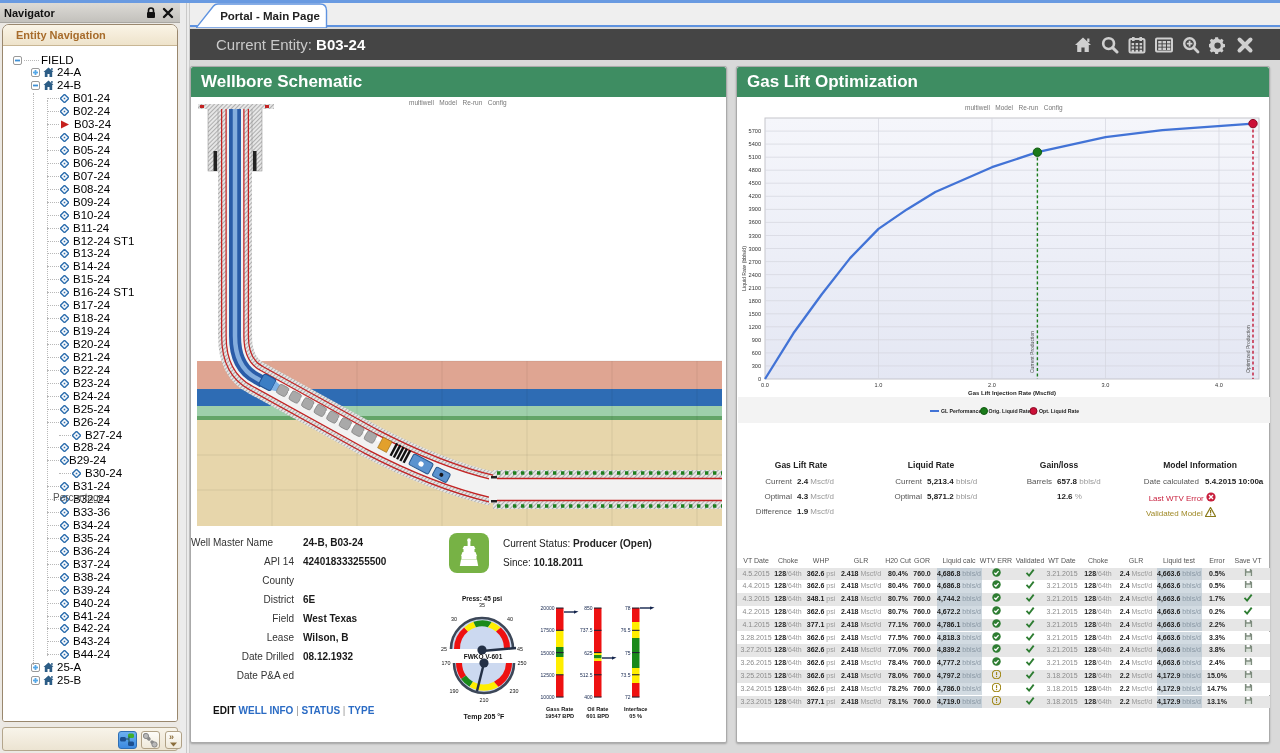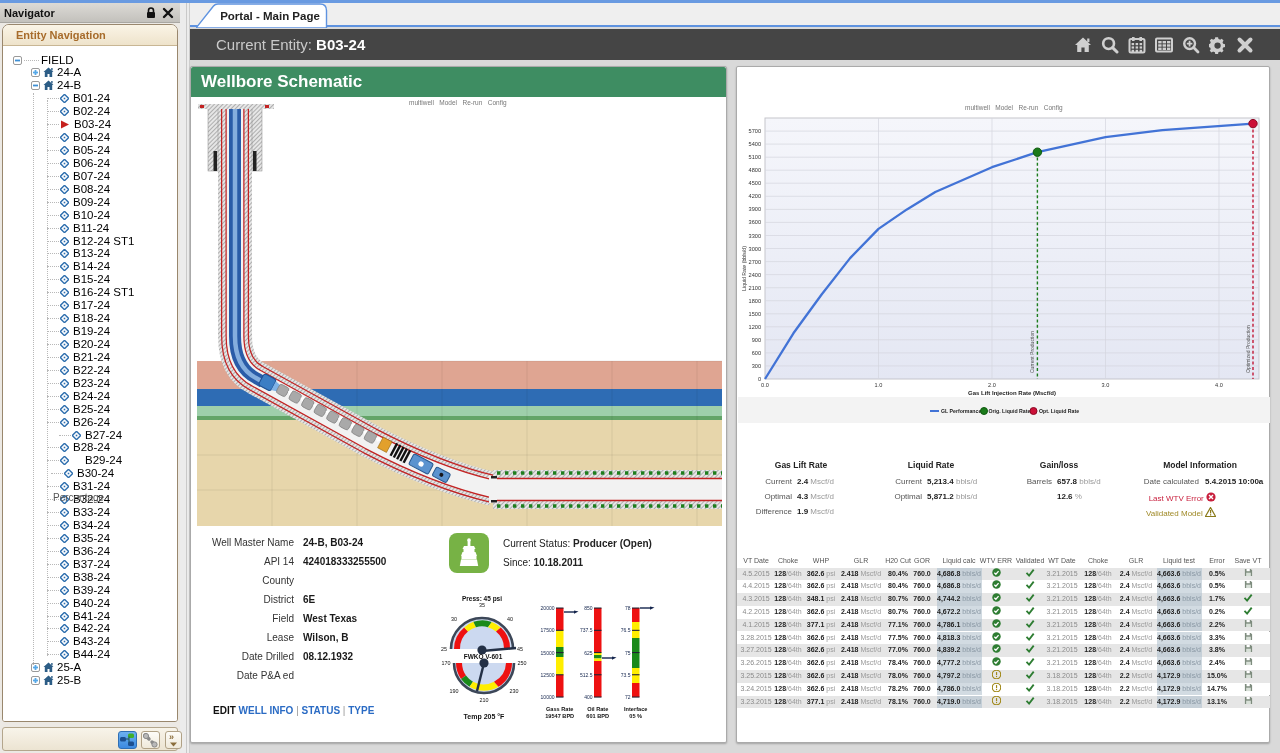--- a/index.html
+++ b/index.html
@@ -172,37 +172,37 @@
             <path d="M4.5 0.3L8.7 4.5L4.5 8.7L0.3 4.5z" fill="#fff" stroke="#2f6fae" stroke-width="1.4"></path>
             <rect x="3.7" y="3.7" width="1.6" height="1.6" fill="#2f6fae"></rect>
           </svg><span class="lbl" style="margin-left:4px">B27-24</span></div>
 <div class="ti" style="left:0;top:394.4px;width:174px"><i style="position:absolute;left:44px;top:6px;width:12px;border-top:1px dotted #b8b8b8"></i><svg class="tico" style="margin-left:57px;margin-top:2px" width="9" height="9" viewBox="0 0 9 9">
             <path d="M4.5 0.3L8.7 4.5L4.5 8.7L0.3 4.5z" fill="#fff" stroke="#2f6fae" stroke-width="1.4"></path>
             <rect x="3.7" y="3.7" width="1.6" height="1.6" fill="#2f6fae"></rect>
           </svg><span class="lbl" style="margin-left:4px">B28-24</span></div>
 <div class="ti" style="left:0;top:407.3px;width:174px"><i style="position:absolute;left:44px;top:6px;width:12px;border-top:1px dotted #b8b8b8"></i><svg class="tico" style="margin-left:57px;margin-top:2px" width="9" height="9" viewBox="0 0 9 9">
             <path d="M4.5 0.3L8.7 4.5L4.5 8.7L0.3 4.5z" fill="#fff" stroke="#2f6fae" stroke-width="1.4"></path>
             <rect x="3.7" y="3.7" width="1.6" height="1.6" fill="#2f6fae"></rect>
-          </svg><span class="lbl" style="margin-left:16px">B29-24</span></div>
-<div class="ti" style="left:4px;top:420.3px;width:174px"><i style="position:absolute;left:44px;top:6px;width:12px;border-top:1px dotted #b8b8b8"></i><svg class="tico" style="margin-left:57px;margin-top:2px" width="9" height="9" viewBox="0 0 9 9">
+          </svg><span class="lbl" style="margin-left:0">B29-24</span></div>
+<div class="ti" style="left:12px;top:420.3px;width:174px"><i style="position:absolute;left:44px;top:6px;width:12px;border-top:1px dotted #b8b8b8"></i><svg class="tico" style="margin-left:57px;margin-top:2px" width="9" height="9" viewBox="0 0 9 9">
             <path d="M4.5 0.3L8.7 4.5L4.5 8.7L0.3 4.5z" fill="#fff" stroke="#2f6fae" stroke-width="1.4"></path>
             <rect x="3.7" y="3.7" width="1.6" height="1.6" fill="#2f6fae"></rect>
           </svg><span class="lbl" style="margin-left:4px">B30-24</span></div>
 <div class="ti" style="left:0;top:433.2px;width:174px"><i style="position:absolute;left:44px;top:6px;width:12px;border-top:1px dotted #b8b8b8"></i><svg class="tico" style="margin-left:57px;margin-top:2px" width="9" height="9" viewBox="0 0 9 9">
             <path d="M4.5 0.3L8.7 4.5L4.5 8.7L0.3 4.5z" fill="#fff" stroke="#2f6fae" stroke-width="1.4"></path>
             <rect x="3.7" y="3.7" width="1.6" height="1.6" fill="#2f6fae"></rect>
           </svg><span class="lbl" style="margin-left:4px">B31-24</span></div>
 <div class="ti" style="left:0;top:446.1px;width:174px"><i style="position:absolute;left:44px;top:6px;width:12px;border-top:1px dotted #b8b8b8"></i><svg class="tico" style="margin-left:57px;margin-top:2px" width="9" height="9" viewBox="0 0 9 9">
             <path d="M4.5 0.3L8.7 4.5L4.5 8.7L0.3 4.5z" fill="#fff" stroke="#2f6fae" stroke-width="1.4"></path>
             <rect x="3.7" y="3.7" width="1.6" height="1.6" fill="#2f6fae"></rect>
           </svg><span class="lbl" style="margin-left:4px">B32-24</span></div>
 <div class="ti" style="left:0;top:459.1px;width:174px"><i style="position:absolute;left:44px;top:6px;width:12px;border-top:1px dotted #b8b8b8"></i><svg class="tico" style="margin-left:57px;margin-top:2px" width="9" height="9" viewBox="0 0 9 9">
             <path d="M4.5 0.3L8.7 4.5L4.5 8.7L0.3 4.5z" fill="#fff" stroke="#2f6fae" stroke-width="1.4"></path>
             <rect x="3.7" y="3.7" width="1.6" height="1.6" fill="#2f6fae"></rect>
-          </svg><span class="lbl" style="margin-left:4px">B33-24</span></div>
+          </svg><span class="lbl" style="margin-left:4px">B33-36</span></div>
 <div class="ti" style="left:0;top:472.0px;width:174px"><i style="position:absolute;left:44px;top:6px;width:12px;border-top:1px dotted #b8b8b8"></i><svg class="tico" style="margin-left:57px;margin-top:2px" width="9" height="9" viewBox="0 0 9 9">
             <path d="M4.5 0.3L8.7 4.5L4.5 8.7L0.3 4.5z" fill="#fff" stroke="#2f6fae" stroke-width="1.4"></path>
             <rect x="3.7" y="3.7" width="1.6" height="1.6" fill="#2f6fae"></rect>
           </svg><span class="lbl" style="margin-left:4px">B34-24</span></div>
 <div class="ti" style="left:0;top:484.9px;width:174px"><i style="position:absolute;left:44px;top:6px;width:12px;border-top:1px dotted #b8b8b8"></i><svg class="tico" style="margin-left:57px;margin-top:2px" width="9" height="9" viewBox="0 0 9 9">
             <path d="M4.5 0.3L8.7 4.5L4.5 8.7L0.3 4.5z" fill="#fff" stroke="#2f6fae" stroke-width="1.4"></path>
             <rect x="3.7" y="3.7" width="1.6" height="1.6" fill="#2f6fae"></rect>
           </svg><span class="lbl" style="margin-left:4px">B35-24</span></div>
 <div class="ti" style="left:0;top:497.8px;width:174px"><i style="position:absolute;left:44px;top:6px;width:12px;border-top:1px dotted #b8b8b8"></i><svg class="tico" style="margin-left:57px;margin-top:2px" width="9" height="9" viewBox="0 0 9 9">
             <path d="M4.5 0.3L8.7 4.5L4.5 8.7L0.3 4.5z" fill="#fff" stroke="#2f6fae" stroke-width="1.4"></path>
@@ -428,21 +428,21 @@
  <rect x="296" y="397" width="229" height="8" fill="url(#hat)"></rect>
  <rect x="296" y="374" width="229" height="23" fill="#f2f2f2"></rect>
  <path d="M296 374.5 H525 M296 396.5 H525" stroke="#c32222" stroke-width="1.3" fill="none"></path>
  <path d="M300 369 H525" stroke="#1e7e1e" stroke-width="3.4" stroke-dasharray="3.4 4.6" fill="none"></path>
  <path d="M300 402 H525" stroke="#1e7e1e" stroke-width="3.4" stroke-dasharray="3.4 4.6" fill="none"></path>
  <rect x="292" y="372" width="8" height="27" fill="#f2f2f2"></rect>
  <rect x="294" y="372" width="6" height="2.5" fill="#222"></rect>
  <rect x="294" y="396" width="6" height="2.5" fill="#222"></rect>
 </g>
 </svg>
-<div class="abs" style="left:0;top:470px;width:103px;text-align:right;font-size:10px;color:#333;">Well Master Name</div>
+<div class="abs" style="left:0;top:470px;width:103px;text-align:left;font-size:10px;color:#333;">Well Master Name</div>
     <div class="abs" style="left:112px;top:470px;font-size:10px;font-weight:bold;color:#1a1a1a;">24-B, B03-24</div>
     <div class="abs" style="left:0;top:489px;width:103px;text-align:right;font-size:10px;color:#333;">API 14</div>
     <div class="abs" style="left:112px;top:489px;font-size:10px;font-weight:bold;color:#1a1a1a;">424018333255500</div>
     <div class="abs" style="left:0;top:508px;width:103px;text-align:right;font-size:10px;color:#333;">County</div>
     <div class="abs" style="left:0;top:527px;width:103px;text-align:right;font-size:10px;color:#333;">District</div>
     <div class="abs" style="left:112px;top:527px;font-size:10px;font-weight:bold;color:#1a1a1a;">6E</div>
     <div class="abs" style="left:0;top:546px;width:103px;text-align:right;font-size:10px;color:#333;">Field</div>
     <div class="abs" style="left:112px;top:546px;font-size:10px;font-weight:bold;color:#1a1a1a;">West Texas</div>
     <div class="abs" style="left:0;top:565px;width:103px;text-align:right;font-size:10px;color:#333;">Lease</div>
     <div class="abs" style="left:112px;top:565px;font-size:10px;font-weight:bold;color:#1a1a1a;">Wilson, B</div>
@@ -557,20 +557,21 @@
       <rect x="211" y="109.5" width="7.5" height="1.1" fill="#223"></rect>
       <text x="209.5" y="112.0" font-size="5" fill="#14254d" text-anchor="end">72</text>
       <rect x="219" y="20.3" width="11" height="1.4" fill="#14254d"></rect>
       <path d="M229 19.4 l4.5 1 l-4.5 2.4 z" fill="#14254d"></path>
       <text x="214.7" y="124" font-size="5.6" font-weight="bold" fill="#111" text-anchor="middle">Interface</text>
       <text x="214.7" y="131" font-size="5.6" font-weight="bold" fill="#111" text-anchor="middle">05 %</text>
     </svg>
 </div>
 
 <div class="abs panel" id="rpanel">
+    <div class="phead">Gas Lift Optimization</div>
 <div class="minilinks" style="left:228px;top:37px;color:#777">multiwell&nbsp;&nbsp;&nbsp;Model&nbsp;&nbsp;&nbsp;Re-run&nbsp;&nbsp;&nbsp;Config</div>
 <svg class="abs" style="left:1px;top:44px" width="532" height="312" viewBox="0 0 532 312">
 <defs>
         <linearGradient id="plotbg" x1="0" y1="0" x2="0" y2="1">
 <stop offset="0" stop-color="#f5f6fb"></stop>
           <stop offset="1" stop-color="#e4e7f3"></stop>
         </linearGradient>
       </defs>
 <rect x="27" y="7" width="494" height="261" fill="url(#plotbg)" stroke="#c5c5cc" stroke-width="1"></rect>
 <line x1="27" y1="254.9" x2="521" y2="254.9" stroke="#d4d5de" stroke-width="0.7"></line>

